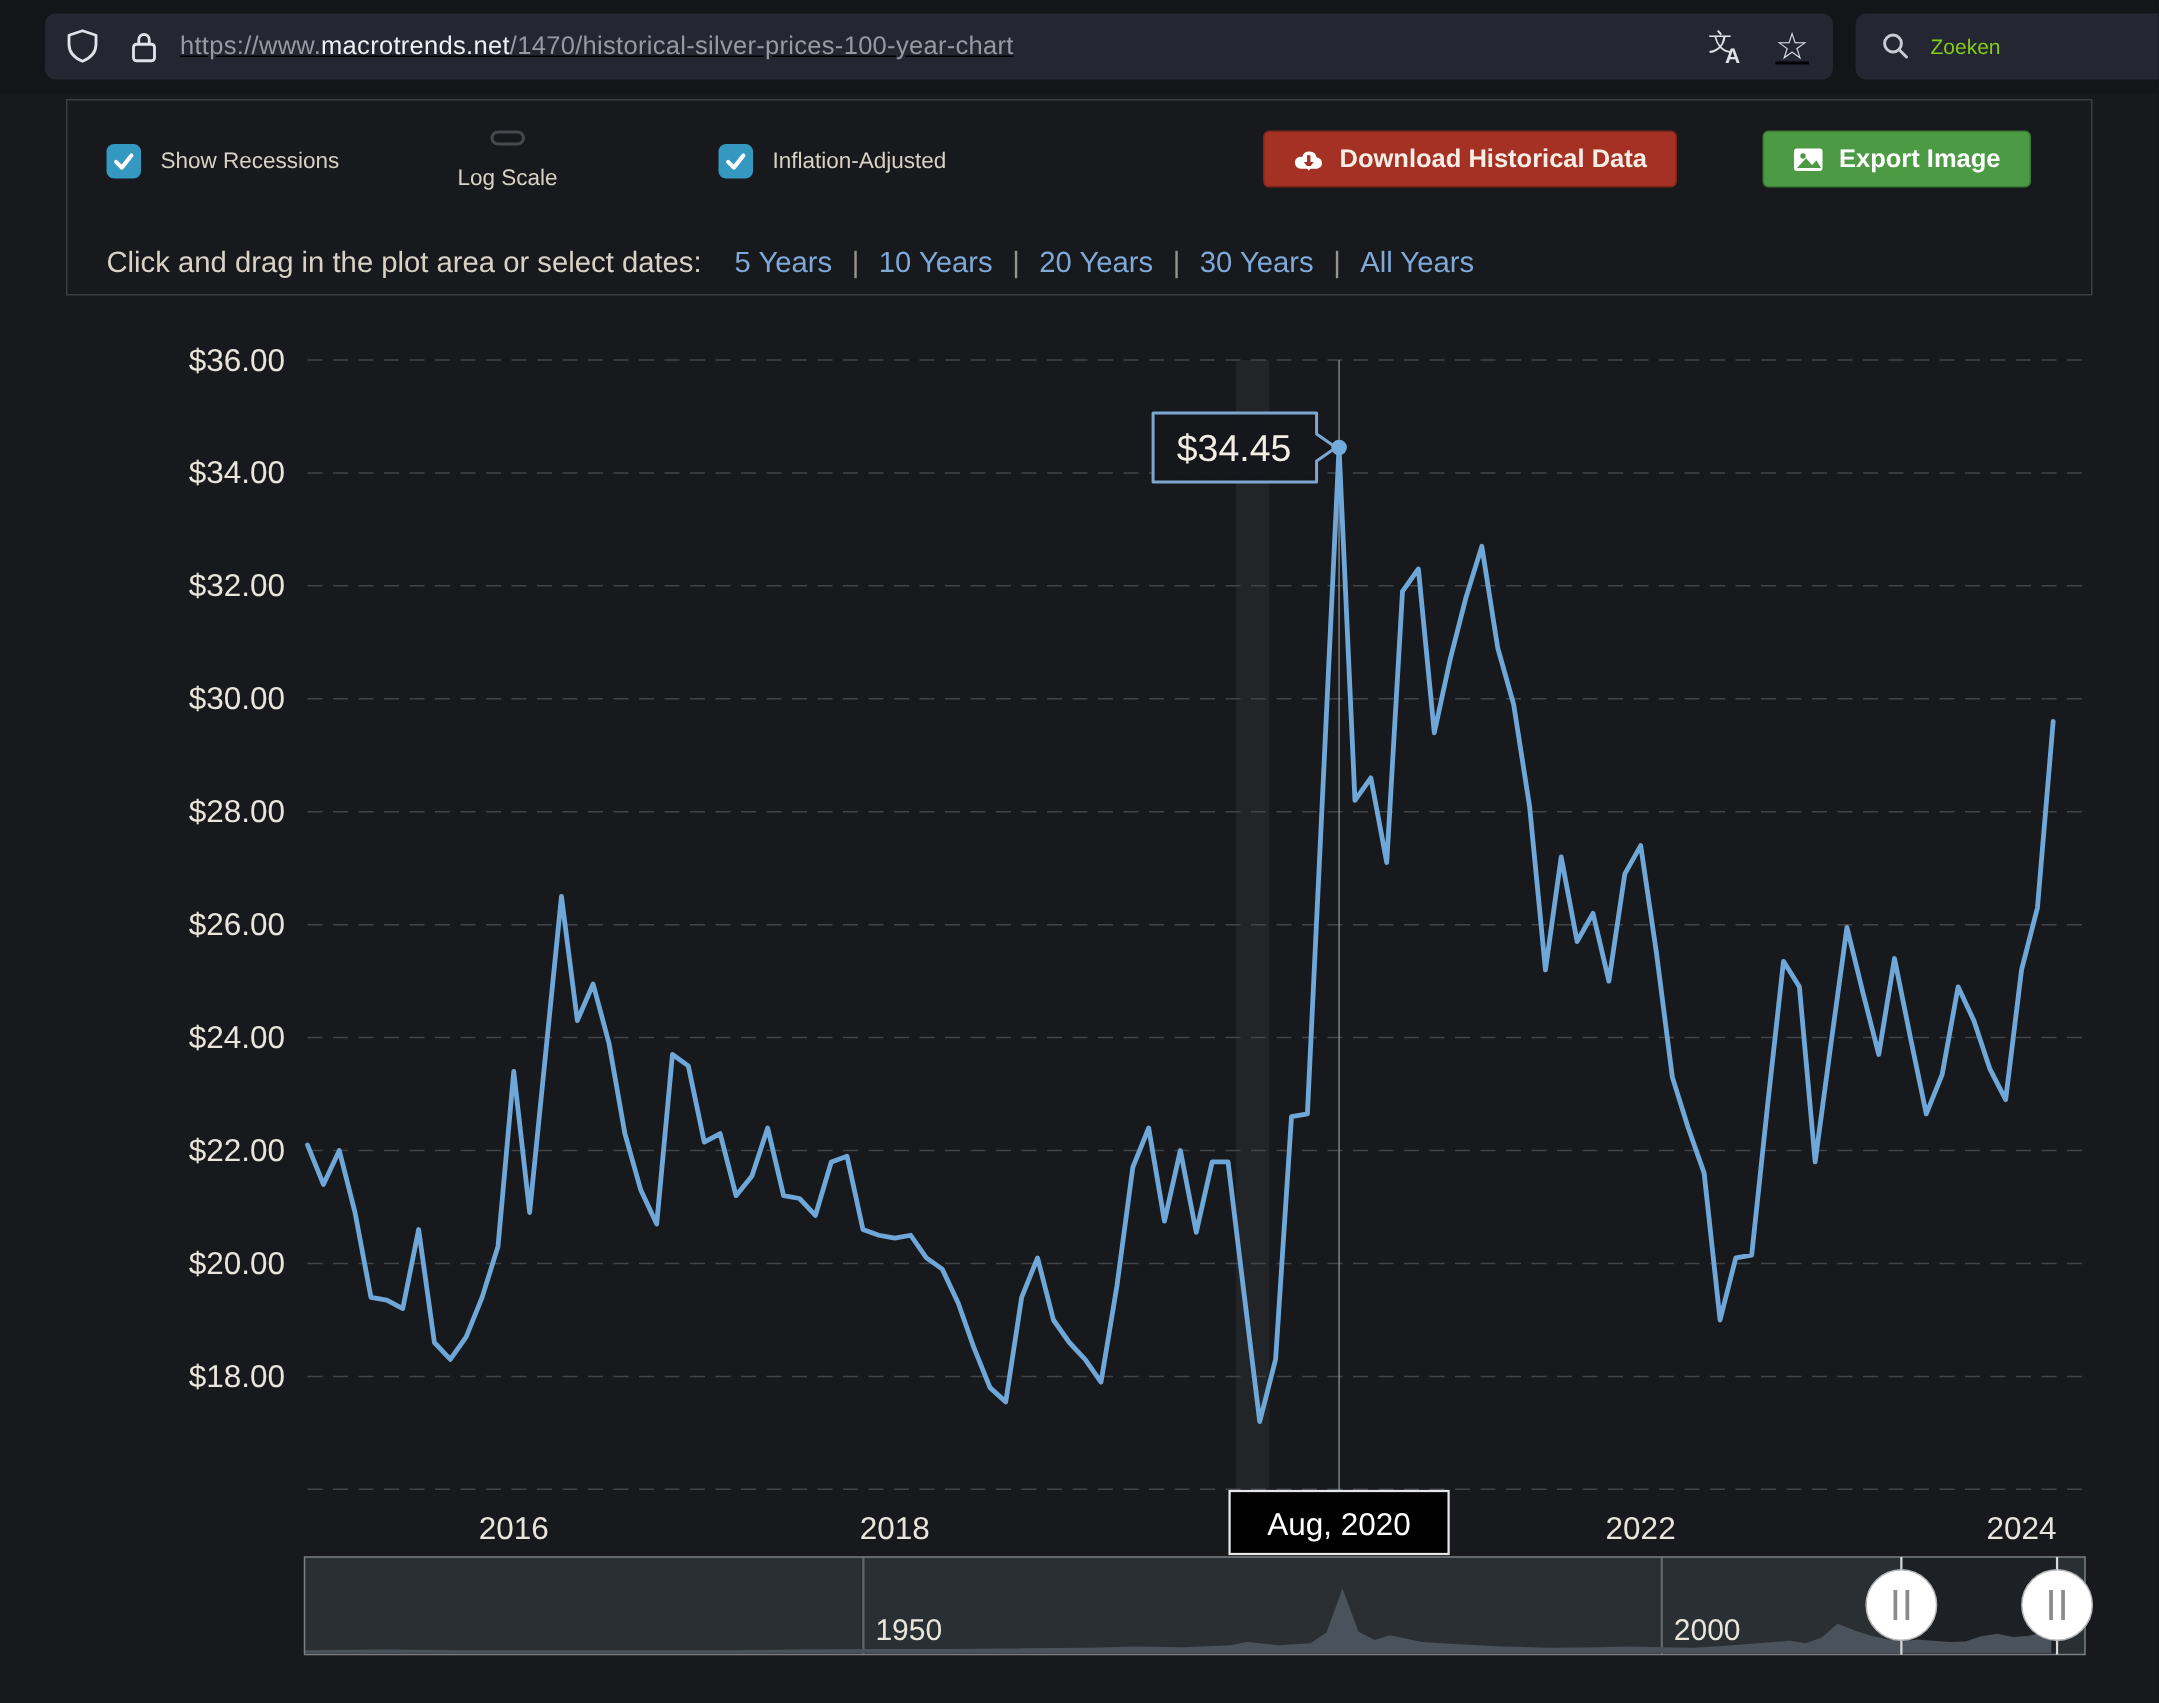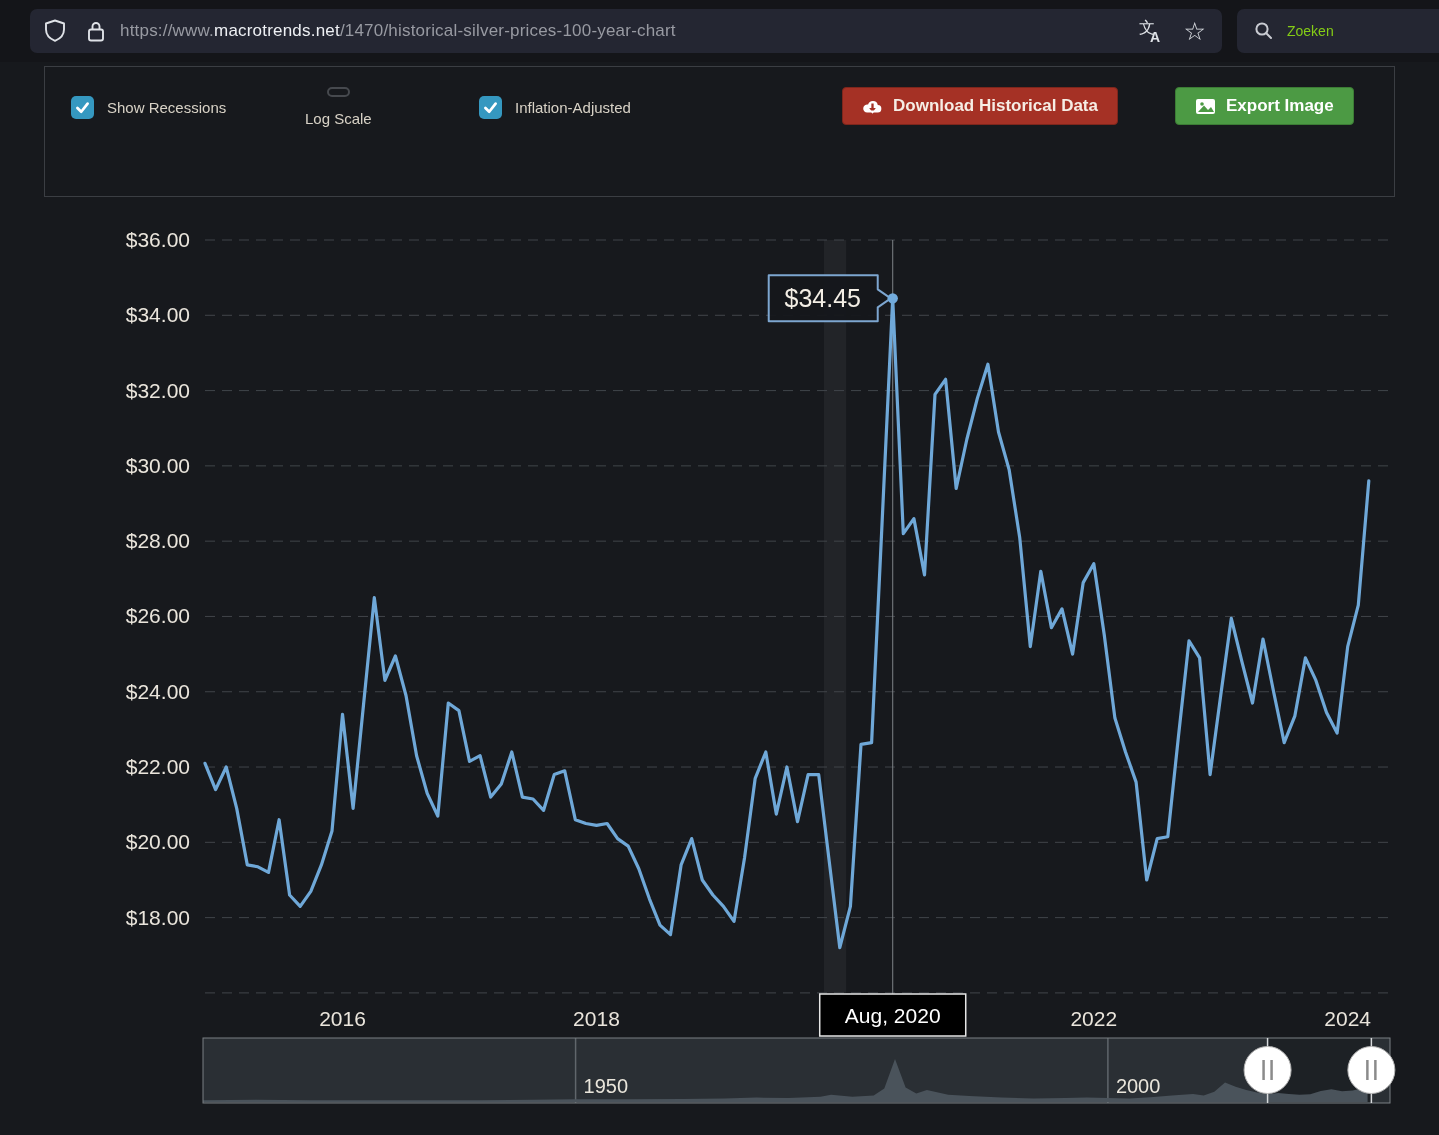--- a/index.html
+++ b/index.html
@@ -5,21 +5,21 @@
   html,body{margin:0;padding:0;}
   body{
     width:1439px;height:1135px;position:relative;overflow:hidden;
     background:#17191d;font-family:"Liberation Sans",sans-serif;
     -webkit-font-smoothing:antialiased;
   }
   
   .browser-bar{position:absolute;left:0;top:0;width:1439px;height:62px;background:#141519;}
   .url-field{
     position:absolute;left:30px;top:9px;width:1192px;height:44px;border-radius:7px;
-    background:#242632;display:flex;align-items:center;padding:0 16px 0 14px;box-sizing:border-box;
+    background:#242632;display:flex;align-items:center;padding:0 16px 0 14px;box-sizing:border-box;text-decoration:underline;
   }
   .url-field .spacer{flex:1;}
   .chrome-icon{display:flex;align-items:center;justify-content:center;color:#dfe2e7;}
   .url-text{font-size:17px;color:#989aa2;margin-left:14px;white-space:nowrap;letter-spacing:.2px;}
   .url-text .domain{color:#eef0f4;}
   .star-glyph{font-size:25px;color:#dfe2e7;line-height:1;}
   .search-field{
     position:absolute;left:1237px;top:9px;width:210px;height:44px;border-radius:7px 0 0 7px;
     background:#242632;display:flex;align-items:center;padding-left:17px;box-sizing:border-box;gap:13px;
   }
@@ -122,20 +122,24 @@
     <span style="display:flex;">
       <svg width="21" height="17" viewBox="0 0 21 17">
         <rect x="1" y="1" width="19" height="15" rx="2" fill="#ffffff"></rect>
         <circle cx="7" cy="6" r="1.8" fill="#4c9a44"></circle>
         <polygon points="3,14 9,7.5 13,12 16,9 19,14" fill="#4c9a44"></polygon>
       </svg>
     </span>
     <span>Export Image</span>
   </div>
 
+  <div class="range-row">
+    <span class="range-prompt">Click and drag in the plot area or select dates:</span>
+    <span id="range-links"><span class="range-link">5 Years</span><span class="range-sep">|</span><span class="range-link">10 Years</span><span class="range-sep">|</span><span class="range-link">20 Years</span><span class="range-sep">|</span><span class="range-link">30 Years</span><span class="range-sep">|</span><span class="range-link">All Years</span></span>
+  </div>
 </div>
 
 <svg id="chart-svg" width="1439" height="1135" viewBox="0 0 1439 1135">
     <rect x="823.9508928571429" y="240" width="22.21875" height="752.9000000000001" fill="rgba(255,255,255,0.05)"></rect>
     <g>
       <line x1="205" x2="1390" y1="992.9000000000001" y2="992.9000000000001" stroke="#41454a" stroke-width="1" stroke-dasharray="10 7"></line>
       <line x1="205" x2="1390" y1="917.61" y2="917.61" stroke="#41454a" stroke-width="1" stroke-dasharray="10 7"></line>
       <line x1="205" x2="1390" y1="842.32" y2="842.32" stroke="#41454a" stroke-width="1" stroke-dasharray="10 7"></line>
       <line x1="205" x2="1390" y1="767.0300000000001" y2="767.0300000000001" stroke="#41454a" stroke-width="1" stroke-dasharray="10 7"></line>
       <line x1="205" x2="1390" y1="691.74" y2="691.74" stroke="#41454a" stroke-width="1" stroke-dasharray="10 7"></line>

